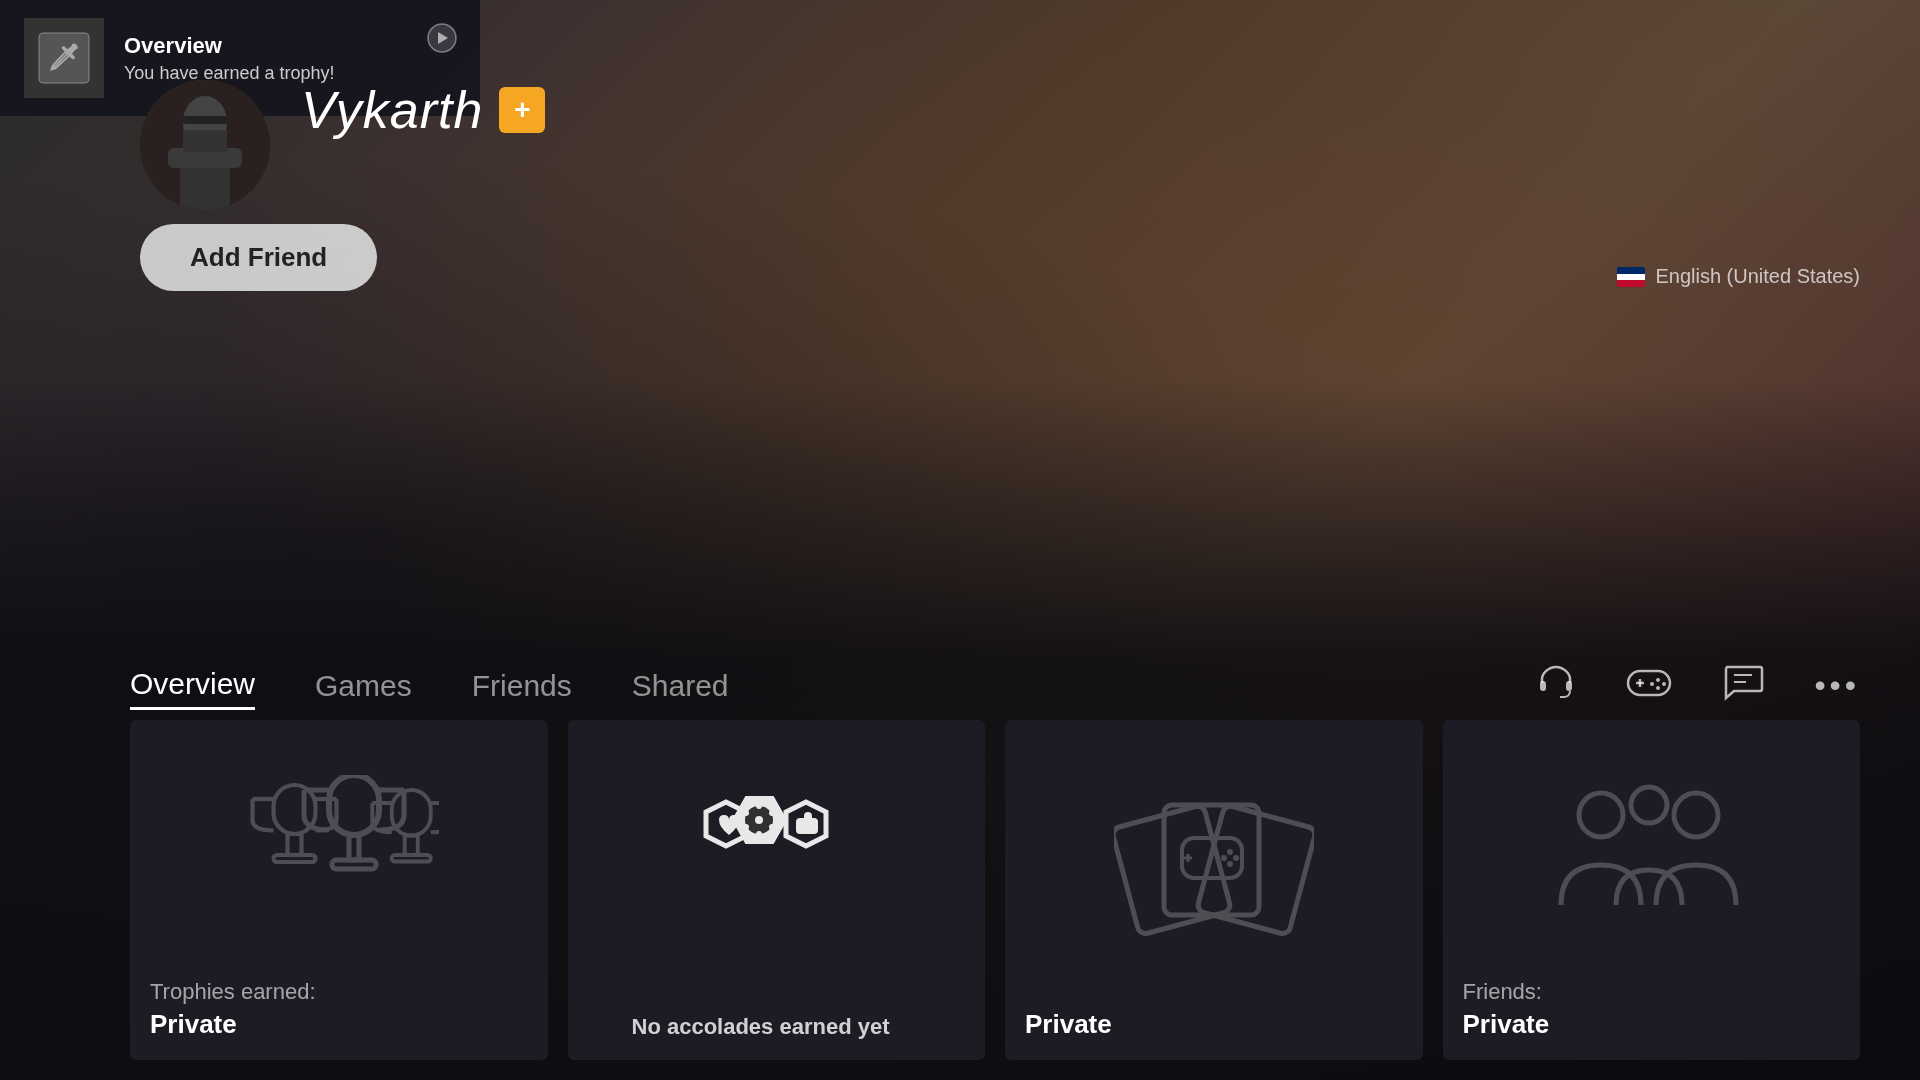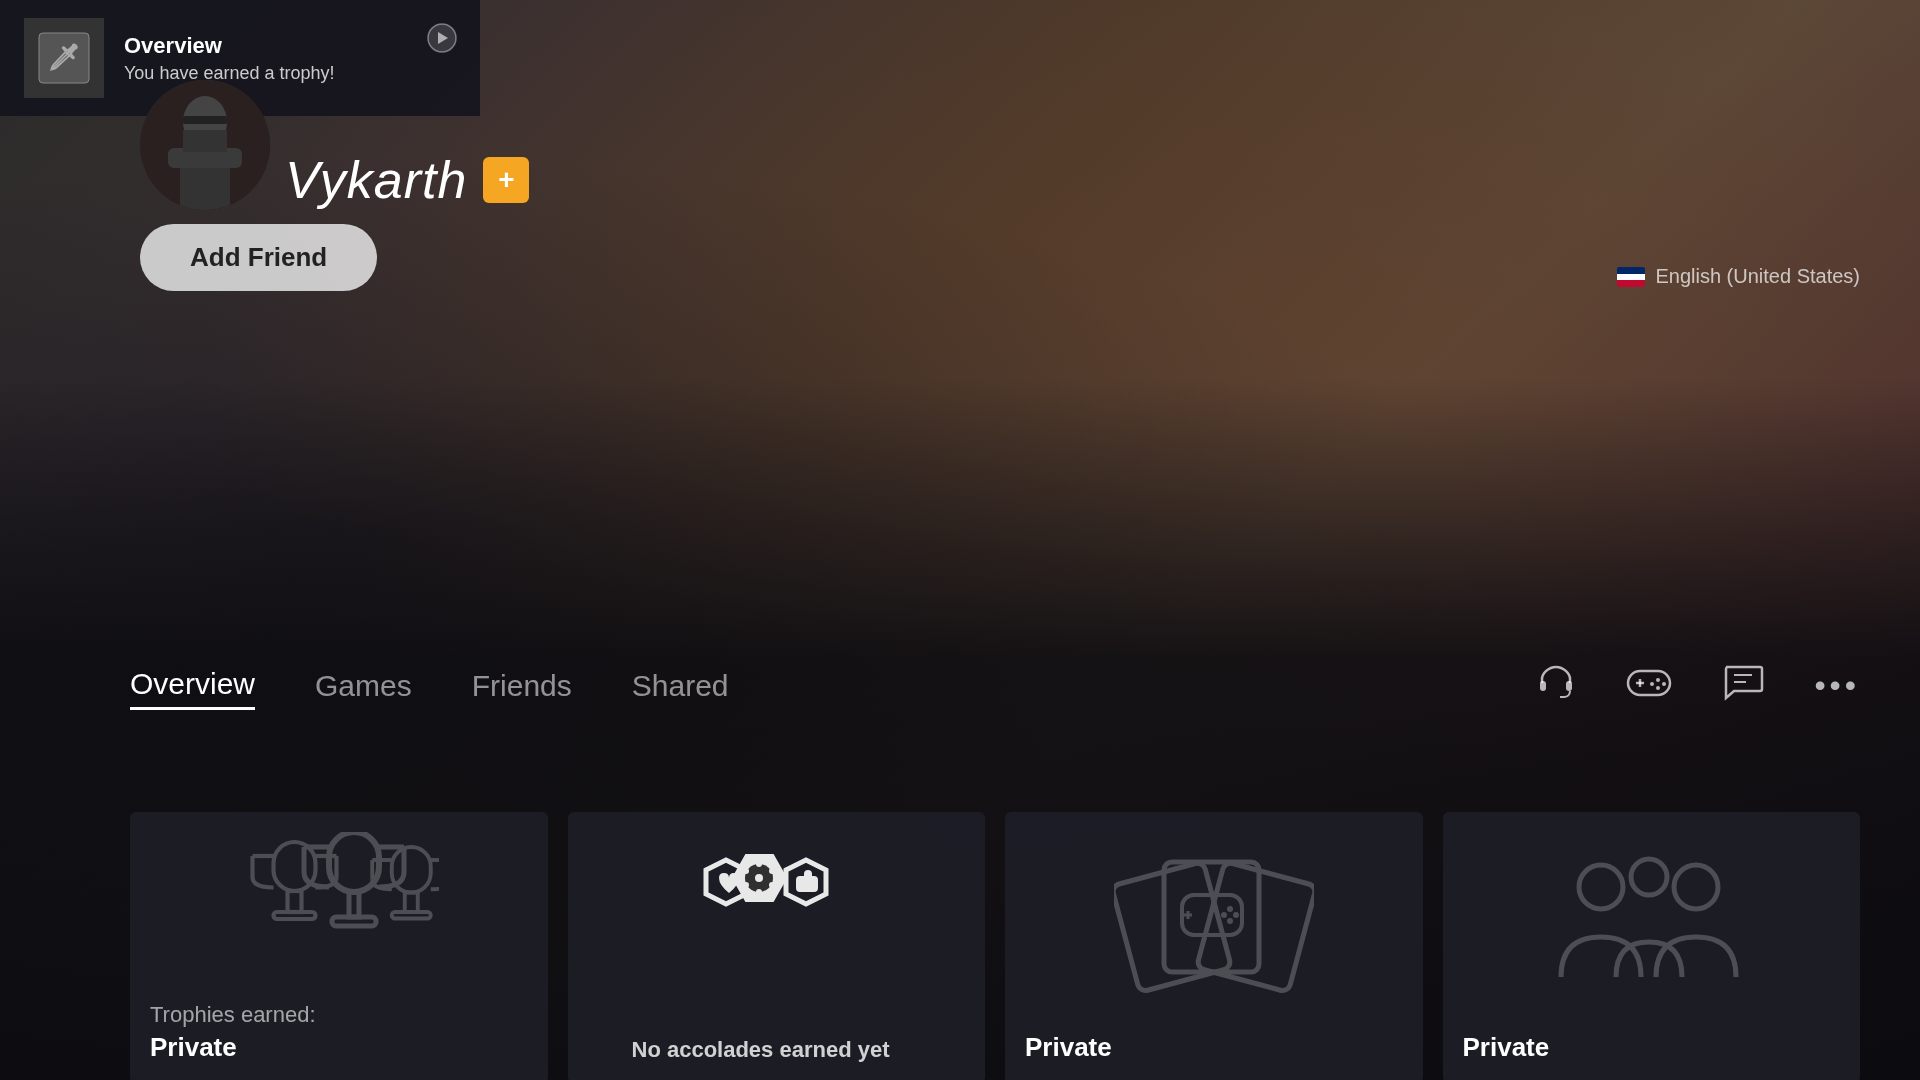--- a/index.html
+++ b/index.html
@@ -101,22 +101,22 @@
       width: 36px;
       height: 36px;
     }
 
     
     .profile-section {
       position: absolute;
       top: 80px;
       left: 140px;
       display: flex;
-      align-items: flex-end;
-      gap: 15px;
+      align-items: flex-start;
+      gap: 31px;
       z-index: 10;
     }
 
     .avatar-container {
       width: 130px;
       height: 130px;
       border-radius: 50%;
       overflow: hidden;
       background: #333;
       display: flex;
@@ -242,21 +242,21 @@
       );
       border-radius: 2px;
     }
 
     
     .cards-grid {
       position: absolute;
       bottom: 0;
       left: 130px;
       right: 60px;
-      height: 268px;
+      height: 360px;
       display: grid;
       grid-template-columns: repeat(4, 1fr);
       gap: 20px;
       z-index: 10;
       padding-bottom: 20px;
     }
 
     .card {
       background: rgba(30, 30, 40, 0.9);
       border-radius: 6px;
@@ -507,17 +507,18 @@
         <path d="M20 130 Q20 90 60 90 Q100 90 100 130" fill="none" stroke="#aaa" stroke-width="5"></path>
 
         <circle cx="155" cy="40" r="22" fill="none" stroke="#aaa" stroke-width="5"></circle>
         <path d="M115 130 Q115 90 155 90 Q195 90 195 130" fill="none" stroke="#aaa" stroke-width="5"></path>
 
         <circle cx="108" cy="30" r="18" fill="none" stroke="#aaa" stroke-width="5"></circle>
         <path d="M75 130 Q75 95 108 95 Q141 95 141 130" fill="none" stroke="#aaa" stroke-width="5"></path>
       </svg>
     </div>
     <div class="card-footer">
+      <div class="card-label">Friends:</div>
       <div class="card-value">Private</div>
     </div>
   </div>
 
 </div>
 
 </body></html>

